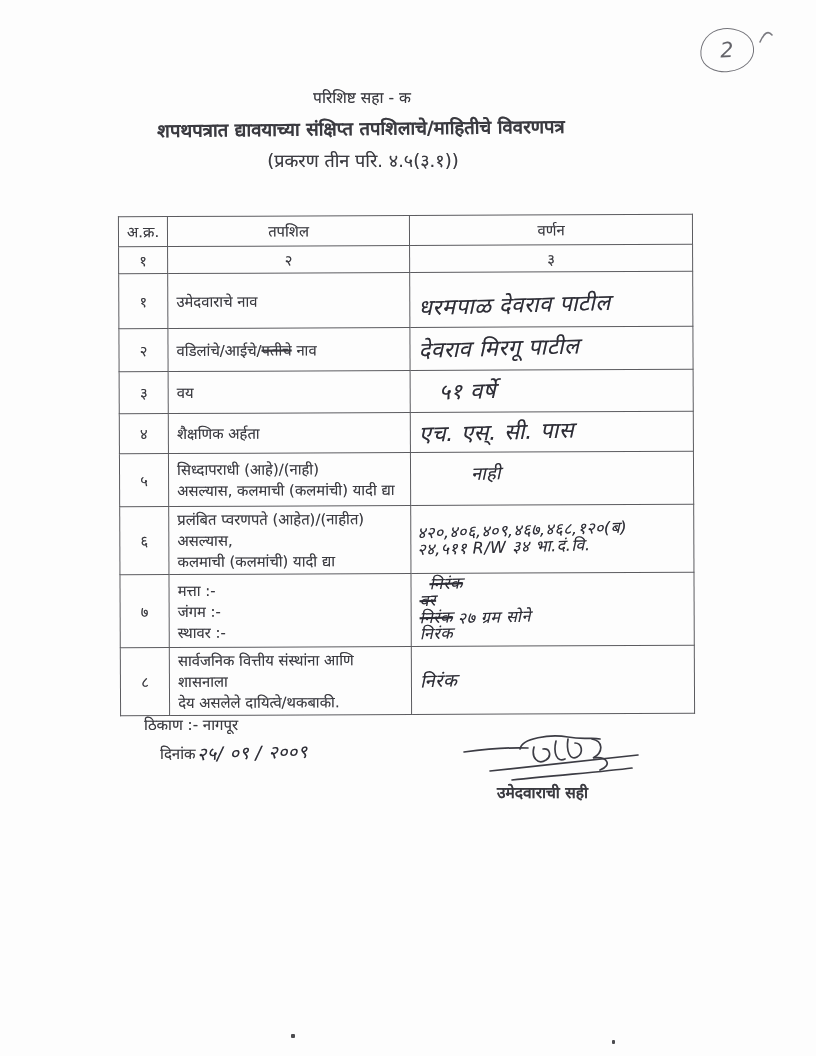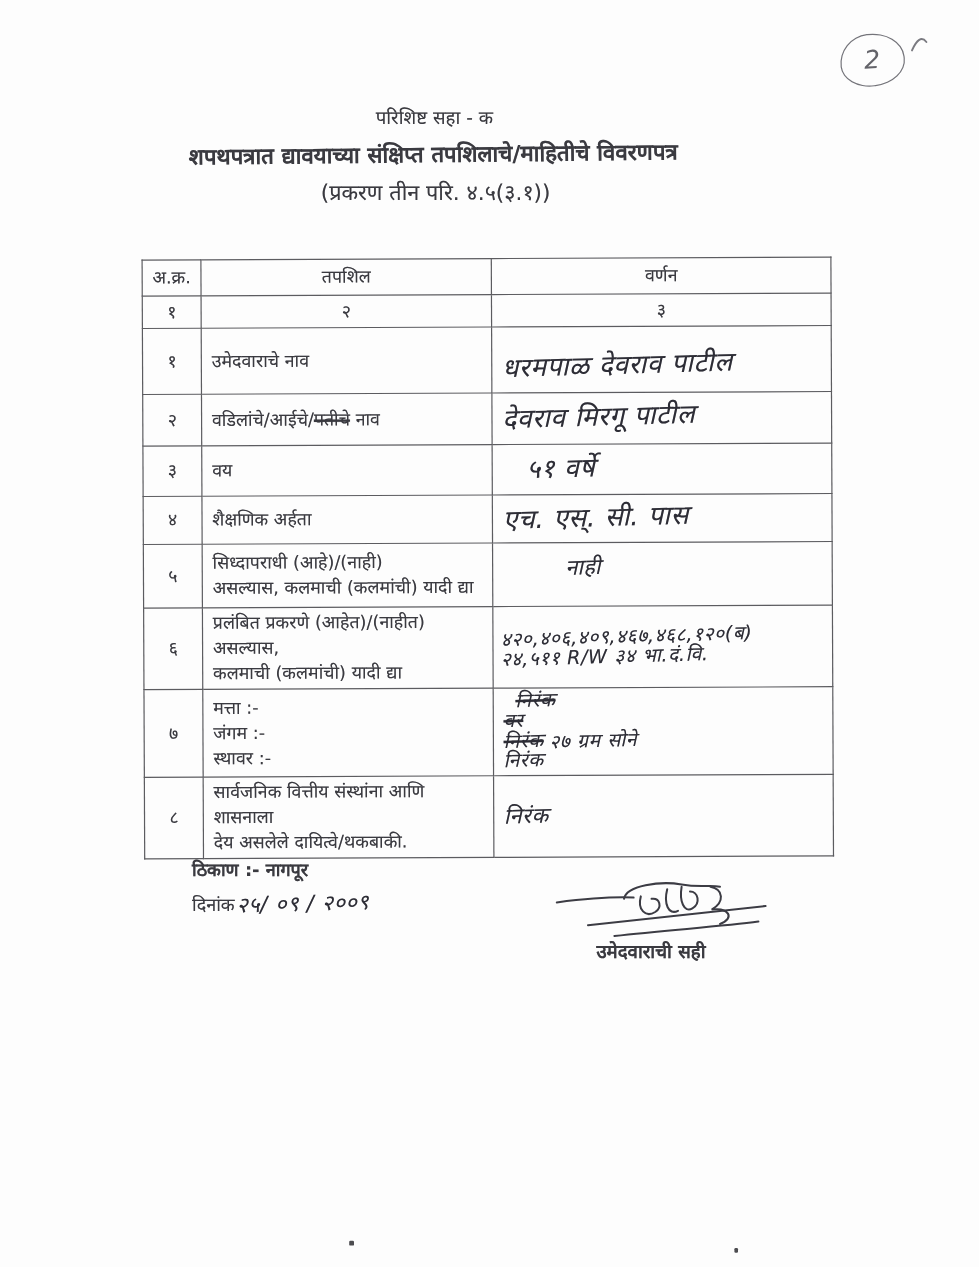--- a/index.html
+++ b/index.html
@@ -55,21 +55,21 @@
     position:absolute; left:700px; top:28px; width:52px; height:42px;
     border:1.8px solid #74747a;
     border-radius:48% 55% 52% 50% / 58% 52% 48% 46%;
     transform:rotate(-7deg);
     display:flex; align-items:center; justify-content:center;
   }
   .page-circle .num { font-size:21px; font-style:italic; color:#636369; transform:rotate(4deg); }
   .tick-svg { position:absolute; left:758px; top:28px; }
 
   
-  .footer-place { position:absolute; left:160px; top:714px; font-size:15px;font-weight:bold; }
+  .footer-place { position:absolute; left:144px; top:714px; font-size:15px; }
   .footer-date  { position:absolute; left:160px; top:740px; font-size:15px; }
   .footer-date .hw { margin-left:1px; }
   .signature { position:absolute; left:462px; top:728px; }
   .sig-caption { position:absolute; left:497px; top:781px; font-size:15.5px; font-weight:600; }
 
   .speck { position:absolute; background:#4c4c50; border-radius:1px; }
   .speck.a { left:291px; top:1034px; width:4px; height:4px; }
   .speck.b { left:612px; top:1040px; width:3px; height:4px; }
 </style>
 </head>
@@ -149,21 +149,21 @@
         <div>असल्यास, कलमाची (कलमांची) यादी द्या</div>
       </td>
       <td class="val" style="padding-left:60px; vertical-align:top; padding-top:8px;">
         <span class="hw hw-md">नाही</span>
       </td>
     </tr>
 
     <tr style="height:55px;">
       <td class="sr">६</td>
       <td>
-        <div>प्रलंबित प्रकरणे (आहेत)/(नाहीत) असल्यास,</div>
+        <div>प्रलंबित प्वरणपते (आहेत)/(नाहीत) असल्यास,</div>
         <div>कलमाची (कलमांची) यादी द्या</div>
       </td>
       <td class="val" style="padding-left:6px;">
         <div class="hline"><span class="hw hw-sm">४२०,४०६,४०९,४६७,४६८,१२०(ब)</span></div>
         <div class="hline"><span class="hw hw-sm">२४,५११ R/W ३४ भा.दं.वि.</span></div>
       </td>
     </tr>
 
     <tr style="height:73px;">
       <td class="sr">७</td>

